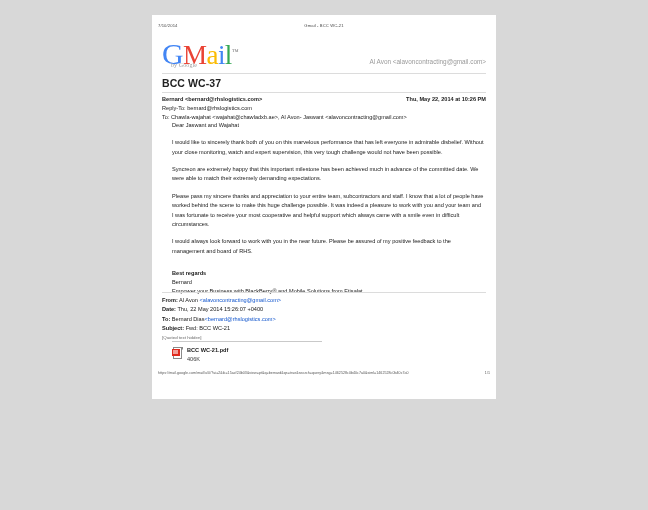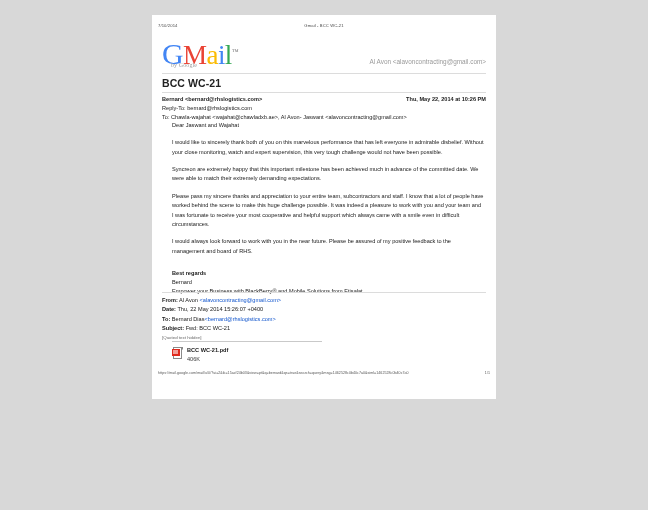--- a/index.html
+++ b/index.html
@@ -296,21 +296,21 @@
       <span class="word">
         <span class="l-g">G</span><span class="l-m">M</span><span class="l-a">a</span><span class="l-i">i</span><span class="l-l">l</span><span class="tm">™</span>
       </span>
       <span class="bygoogle">by Google</span>
     </div>
     <div class="account-line">Al Avon &lt;alavoncontracting@gmail.com&gt;</div>
   </div>
 
   <div class="hr-thin" style="top:58px;"></div>
 
-  <div class="subject">BCC WC-21</div>
+  <div class="subject">BCC WC-37</div>
 
   <div class="hr-thin" style="top:77px;"></div>
 
   <div class="msg-headers">
     <div class="hdr-row">
       <span class="hdr-from">Bernard &lt;bernard@rhslogistics.com&gt;</span>
       <span class="hdr-date">Thu, May 22, 2014 at 10:26 PM</span>
     </div>
     <div class="hdr-row">Reply-To: bernard@rhslogistics.com</div>
     <div class="hdr-row">To: Chawla-wajahat &lt;wajahat@chawladxb.ae&gt;, Al Avon- Jaswant &lt;alavoncontracting@gmail.com&gt;</div>

